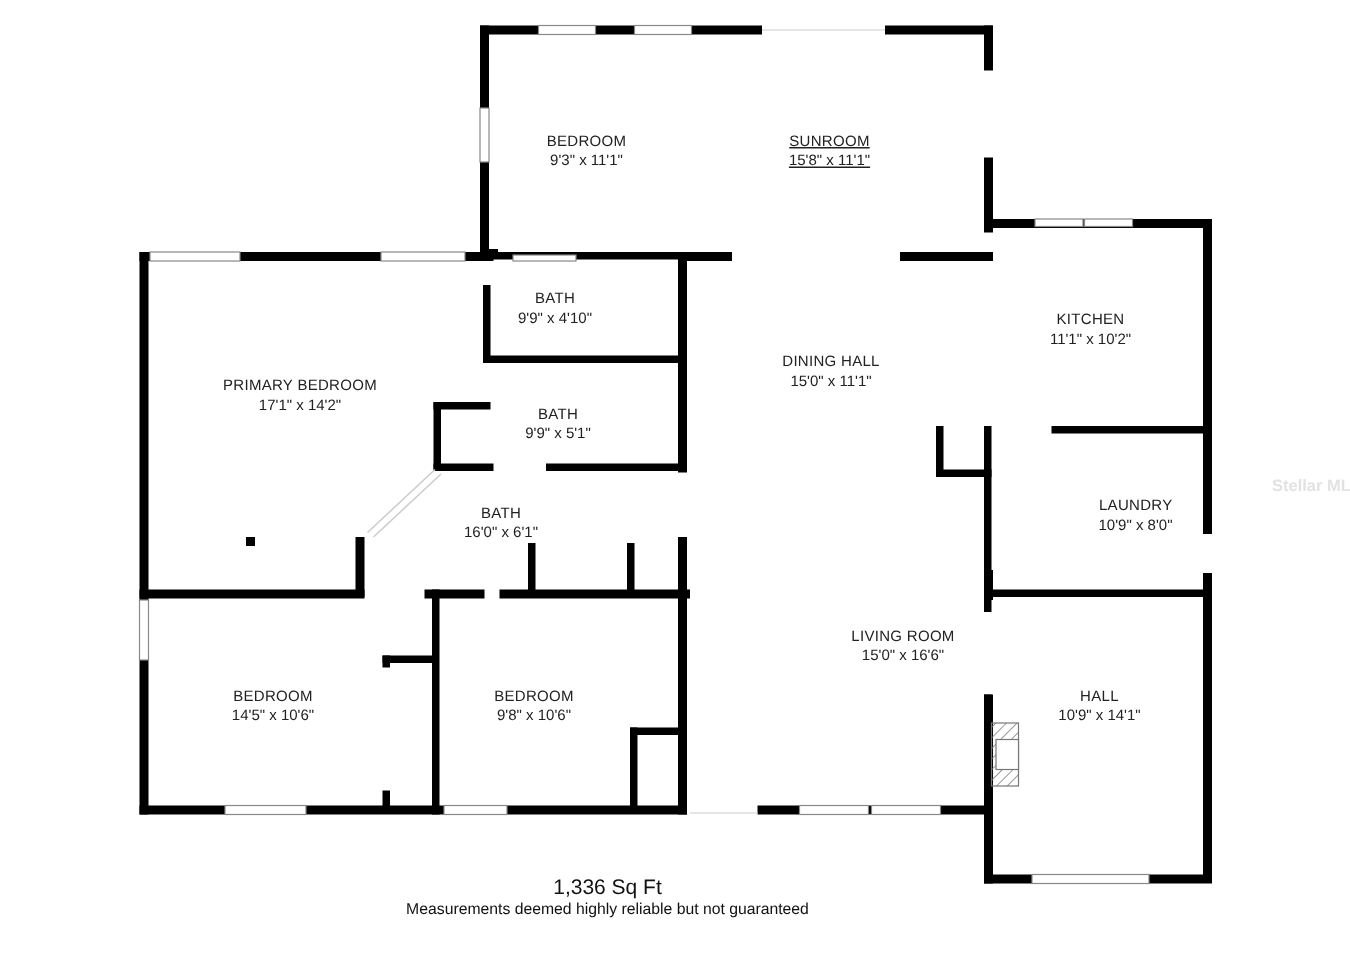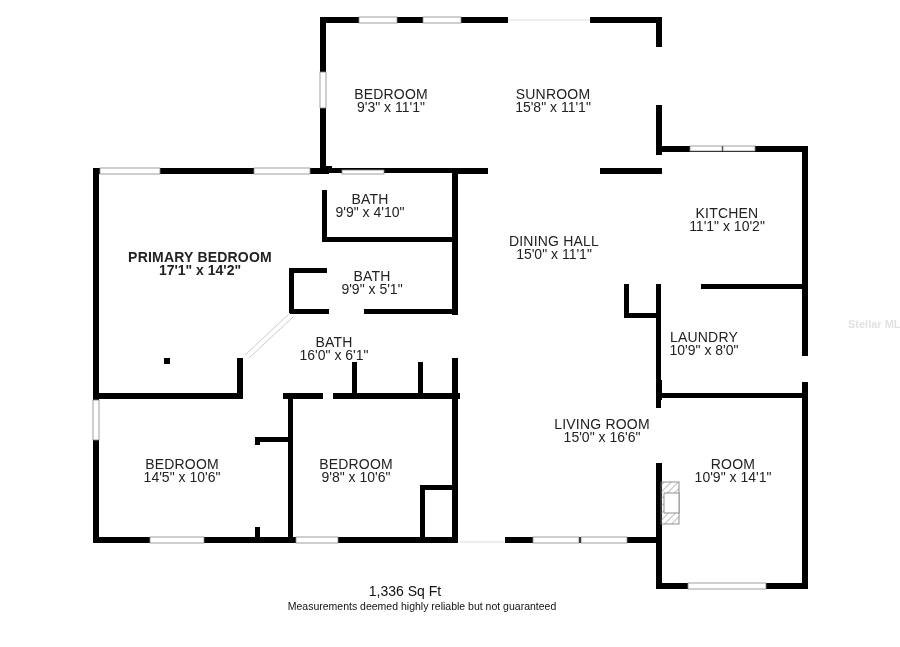--- a/index.html
+++ b/index.html
@@ -1,22 +1,22 @@
 <!DOCTYPE html>
 <html><head>
   <meta charset="utf-8">
   <style>
     html, body { margin: 0; padding: 0; background: #ffffff; }
     body { width: 900px; height: 647px; position: relative; overflow: hidden; font-family: "Liberation Sans", sans-serif; }
     #plan { position: absolute; left: 0; top: 0; width: 900px; height: 647px; }
-    .room-label { position: absolute; text-align: center; color: #222; font-size: 14px; line-height: 13px; transform: translateX(-50%); white-space: nowrap; }
+    .room-label { position: absolute; text-align: center; color: #222; font-size: 10px; line-height: 13px; transform: translateX(-50%); white-space: nowrap; }
     .room-name { display: block; letter-spacing: 0.2px; }
     .room-dim { display: block; }
     .sqft { position: absolute; left: 405px; top: 583px; transform: translateX(-50%); font-size: 14px; color: #111; white-space: nowrap; }
-    .disclaimer { position: absolute; left: 422px; top: 600px; transform: translateX(-50%); font-size: 10.5px; color: #111; white-space: nowrap; }
+    .disclaimer { position: absolute; left: 405px; top: 600px; transform: translateX(-50%); font-size: 10.5px; color: #111; white-space: nowrap; }
     .watermark { position: absolute; left: 848px; top: 318px; font-size: 11px; color: #e2e2e2; font-weight: bold; white-space: nowrap; }
     .wall { fill: #000; }
     .win { fill: #fff; stroke: #888; stroke-width: 0.8; }
     .hatch { fill: url(#hatchPat); stroke: #777; stroke-width: 0.8; }
   </style>
 </head>
 <body>
 
 <svg id="plan" viewBox="0 0 900 647" xmlns="http://www.w3.org/2000/svg">
   <defs>
@@ -108,25 +108,25 @@
   </g>
 
   <rect class="hatch" x="661" y="482" width="18" height="42"></rect>
   <rect x="664" y="493" width="15" height="20" fill="#fff" stroke="#777" stroke-width="0.8"></rect>
 </svg>
 
 <div class="room-label" style="left:391px; top:88px;">
   <span class="room-name">BEDROOM</span>
   <span class="room-dim">9'3" x 11'1"</span>
 </div>
-<div class="room-label" style="left:553px; top:88px;">
+<div class="room-label" style="left:553px; top:88px;text-decoration:underline;">
   <span class="room-name">SUNROOM</span>
   <span class="room-dim">15'8" x 11'1"</span>
 </div>
-<div class="room-label" style="left:200px; top:251px;font-weight:bold;">
+<div class="room-label" style="left:200px; top:251px;">
   <span class="room-name">PRIMARY BEDROOM</span>
   <span class="room-dim">17'1" x 14'2"</span>
 </div>
 <div class="room-label" style="left:370px; top:193px;">
   <span class="room-name">BATH</span>
   <span class="room-dim">9'9" x 4'10"</span>
 </div>
 <div class="room-label" style="left:372px; top:270px;">
   <span class="room-name">BATH</span>
   <span class="room-dim">9'9" x 5'1"</span>
@@ -136,36 +136,36 @@
   <span class="room-dim">16'0" x 6'1"</span>
 </div>
 <div class="room-label" style="left:554px; top:235px;">
   <span class="room-name">DINING HALL</span>
   <span class="room-dim">15'0" x 11'1"</span>
 </div>
 <div class="room-label" style="left:727px; top:207px;">
   <span class="room-name">KITCHEN</span>
   <span class="room-dim">11'1" x 10'2"</span>
 </div>
-<div class="room-label" style="left:704px; top:331px;">
+<div class="room-label" style="left:757px; top:331px;text-align:right;">
   <span class="room-name">LAUNDRY</span>
   <span class="room-dim">10'9" x 8'0"</span>
 </div>
 <div class="room-label" style="left:182px; top:458px;">
   <span class="room-name">BEDROOM</span>
   <span class="room-dim">14'5" x 10'6"</span>
 </div>
 <div class="room-label" style="left:356px; top:458px;">
   <span class="room-name">BEDROOM</span>
   <span class="room-dim">9'8" x 10'6"</span>
 </div>
 <div class="room-label" style="left:557px; top:418px;margin-left:45px;">
   <span class="room-name">LIVING ROOM</span>
   <span class="room-dim">15'0" x 16'6"</span>
 </div>
 <div class="room-label" style="left:733px; top:458px;">
-  <span class="room-name">ROOM</span>
+  <span class="room-name">HALL</span>
   <span class="room-dim">10'9" x 14'1"</span>
 </div>
 
 <div class="sqft">1,336 Sq Ft</div>
 <div class="disclaimer">Measurements deemed highly reliable but not guaranteed</div>
 <div class="watermark">Stellar MLS</div>
 
 </body></html>

